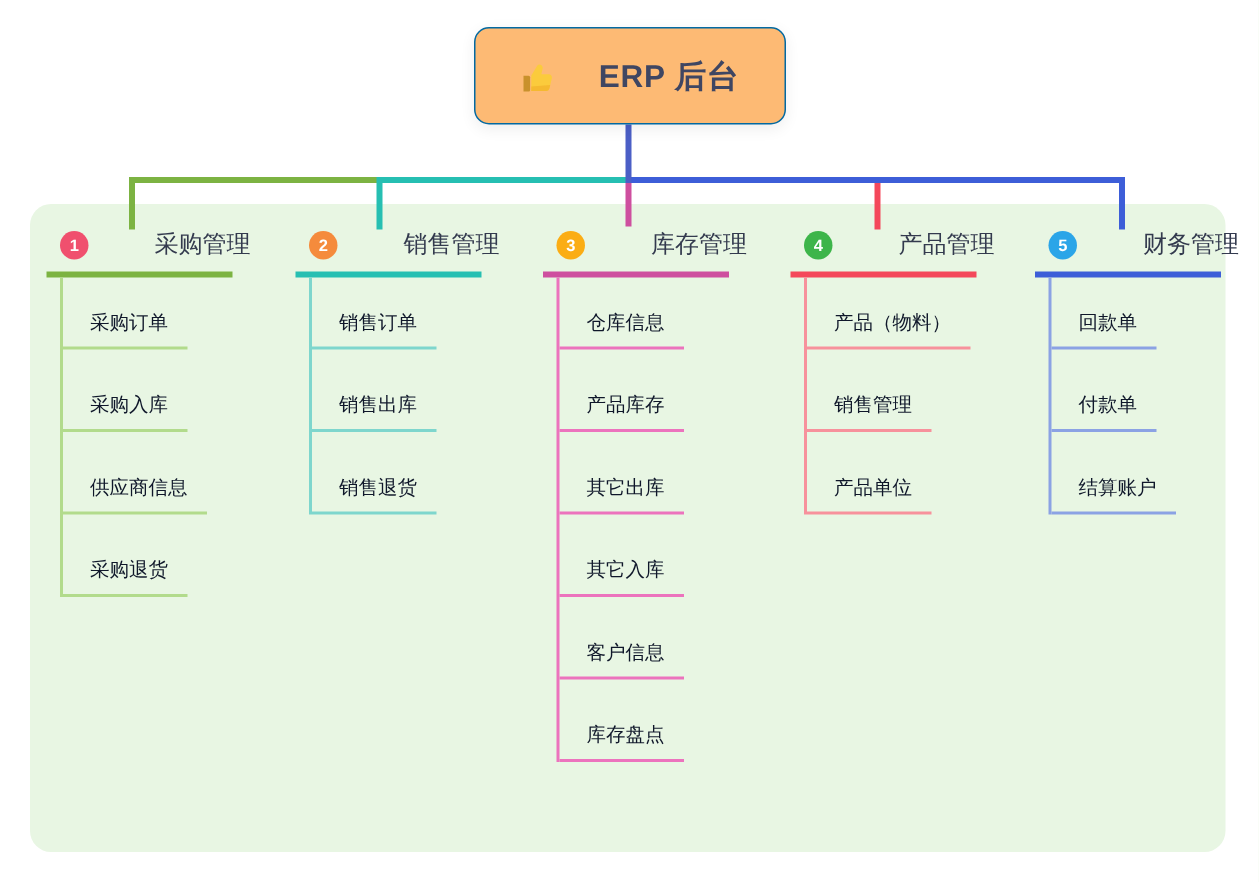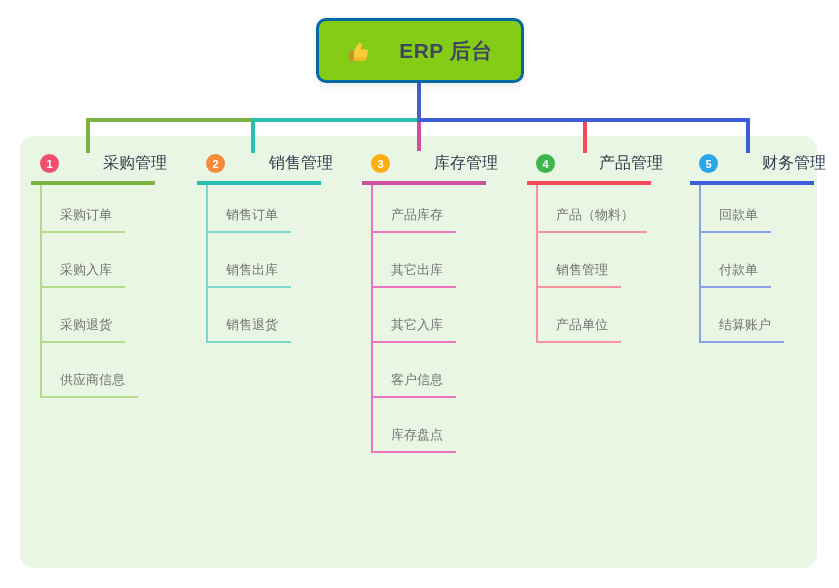--- a/index.html
+++ b/index.html
@@ -15,21 +15,21 @@
     position:absolute;left:20px;top:136px;width:797px;height:432px;
     background:#E8F6E3;border-radius:14px;
   }
 
   
   svg.connectors{position:absolute;left:0;top:0;pointer-events:none;}
 
   
   .root-node{
     position:absolute;left:316px;top:18px;width:208px;height:65px;
-    background:#84cc16;border:3px solid #0369a1;border-radius:10px;
+    background:#fdba74;border:1px solid #0369a1;border-radius:10px;
     box-shadow:0 3px 10px rgba(0,0,0,0.07);
     display:flex;align-items:center;justify-content:center;gap:28px;
     box-sizing:border-box;
   }
   .root-node .root-label{font-size:21px;font-weight:600;color:#3F4662;letter-spacing:.5px;}
   .thumb-icon{width:24px;height:24px;flex:0 0 auto;}
 
   
   .branch{position:absolute;top:146px;width:max-content;}
   .b1{left:31px;} .b2{left:197px;} .b3{left:362px;} .b4{left:527px;} .b5{left:690px;}
@@ -49,21 +49,21 @@
   ul.children{
     margin:0 0 0 9px;padding:0;list-style:none;
     border-left:2px solid var(--lc);
     width:max-content;
   }
   ul.children li{
     width:max-content;height:55px;box-sizing:border-box;
     border-bottom:2px solid var(--lc);
     display:flex;align-items:flex-end;
     padding:0 13px 7px 18px;
-    font-size:13px;color:#737373;white-space:nowrap;text-align:center;
+    font-size:13px;color:#0f172a;white-space:nowrap;text-align:center;
   }
   ul.children li:first-child{height:48px;}
 </style>
 </head>
 <body>
 
 <div class="stage">
 
   <div class="panel"></div>
 
@@ -86,22 +86,22 @@
   </div>
 
   <div class="branch b1" style="--c: #7CB342; --lc: #B2DB8C;">
     <div class="branch-title">
       <span class="badge" style="background-color: rgb(240, 80, 110);">1</span>
       <span class="branch-label">采购管理</span>
     </div>
     <ul class="children">
       <li>采购订单</li>
       <li>采购入库</li>
+      <li>供应商信息</li>
       <li>采购退货</li>
-      <li>供应商信息</li>
     </ul>
   </div>
 
   <div class="branch b2" style="--c: #26BFB2; --lc: #7ED6CD;">
     <div class="branch-title">
       <span class="badge" style="background-color: rgb(245, 139, 60);">2</span>
       <span class="branch-label">销售管理</span>
     </div>
     <ul class="children">
       <li>销售订单</li>
@@ -109,20 +109,21 @@
       <li>销售退货</li>
     </ul>
   </div>
 
   <div class="branch b3" style="--c: #CE4F9F; --lc: #EC73BD;">
     <div class="branch-title">
       <span class="badge" style="background-color: rgb(251, 173, 20);">3</span>
       <span class="branch-label">库存管理</span>
     </div>
     <ul class="children">
+      <li>仓库信息</li>
       <li>产品库存</li>
       <li>其它出库</li>
       <li>其它入库</li>
       <li>客户信息</li>
       <li>库存盘点</li>
     </ul>
   </div>
 
   <div class="branch b4" style="--c: #F4485B; --lc: #F7919C;">
     <div class="branch-title">

